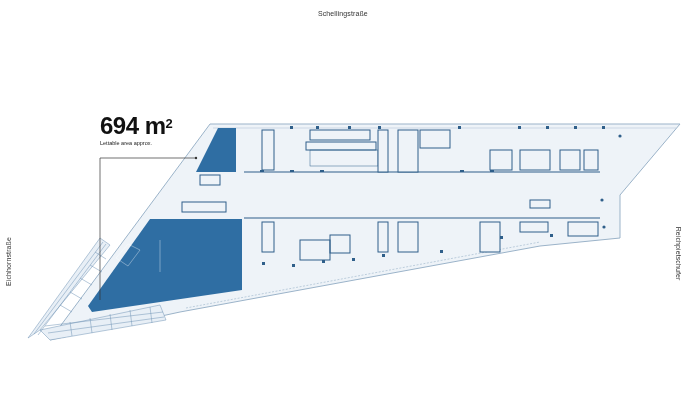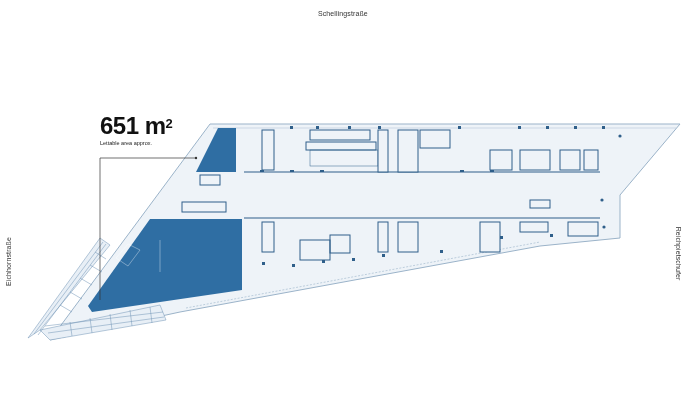--- a/index.html
+++ b/index.html
@@ -115,15 +115,15 @@
     <rect x="378" y="222" width="10" height="30"></rect>
     <rect x="398" y="222" width="20" height="30"></rect>
     <rect x="480" y="222" width="20" height="30"></rect>
     <rect x="520" y="222" width="28" height="10"></rect>
     <rect x="568" y="222" width="30" height="14"></rect>
     <rect x="530" y="200" width="20" height="8"></rect>
   </g>
 </svg>
 
 <div class="area-label">
-  <div class="area-value"><span>651 m</span><sup>2</sup></div>
+  <div class="area-value"><span>694 m</span><sup>2</sup></div>
   <div class="area-sub">Lettable area approx.</div>
 </div>
 
 </body></html>

